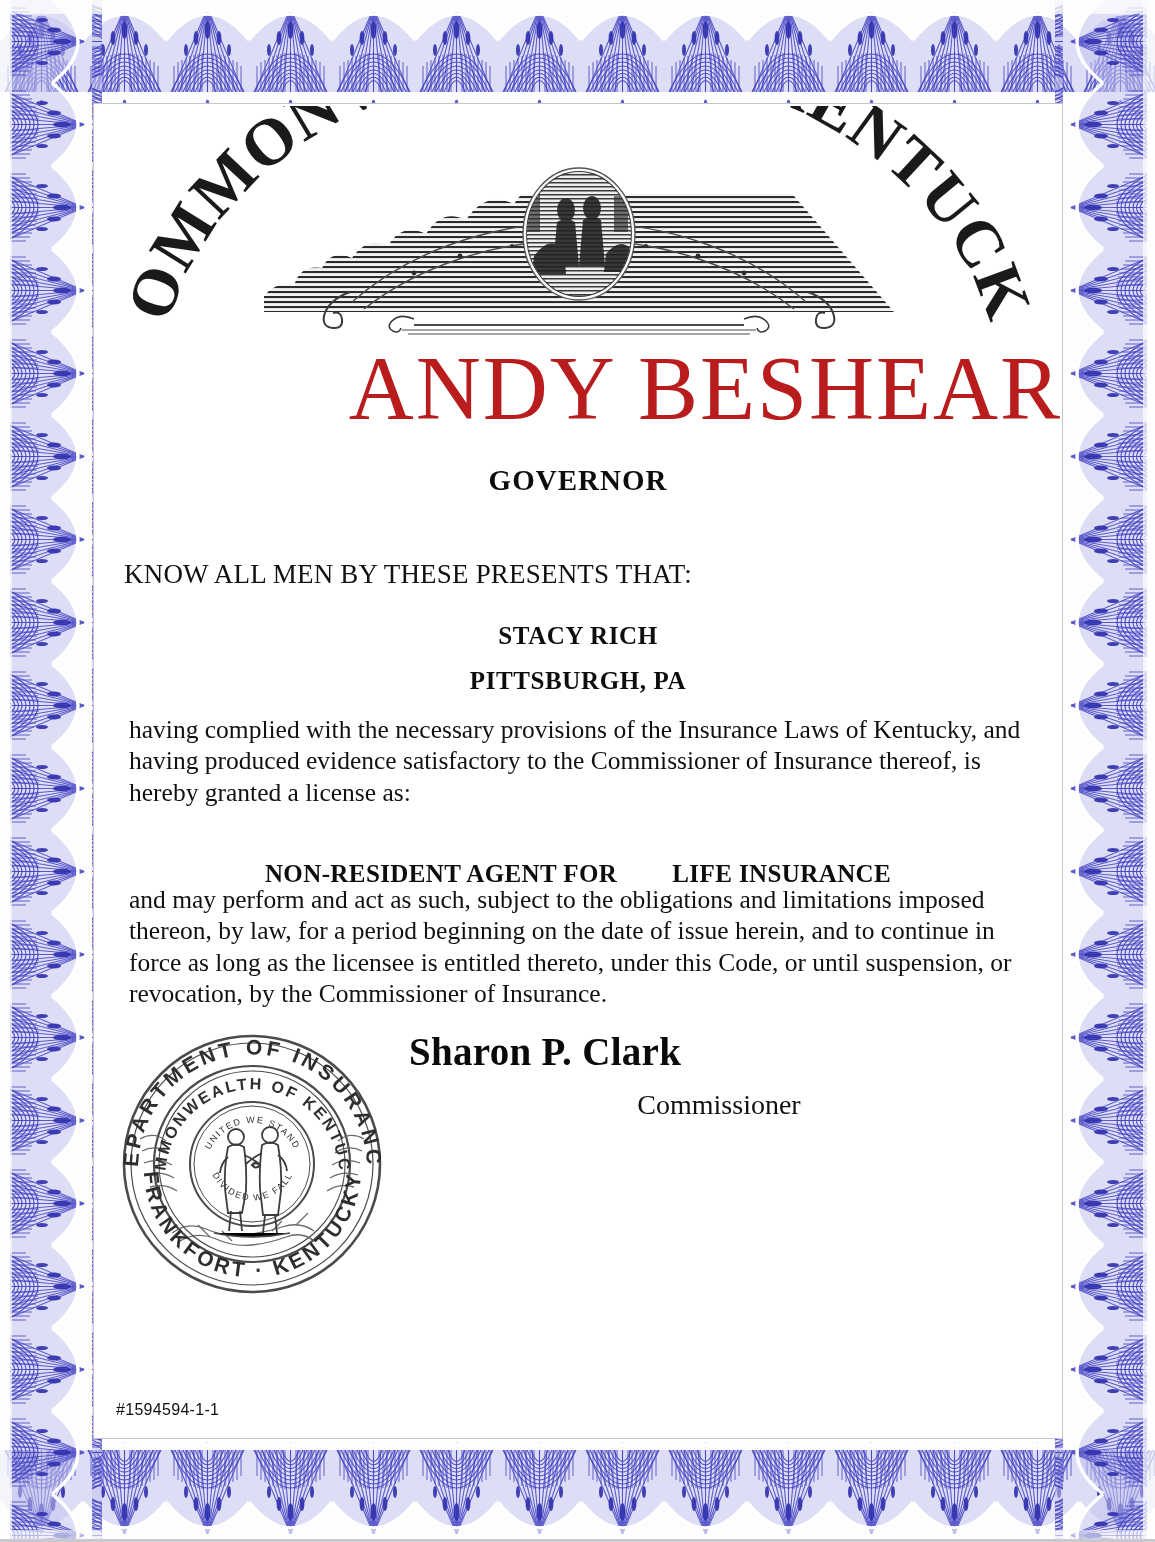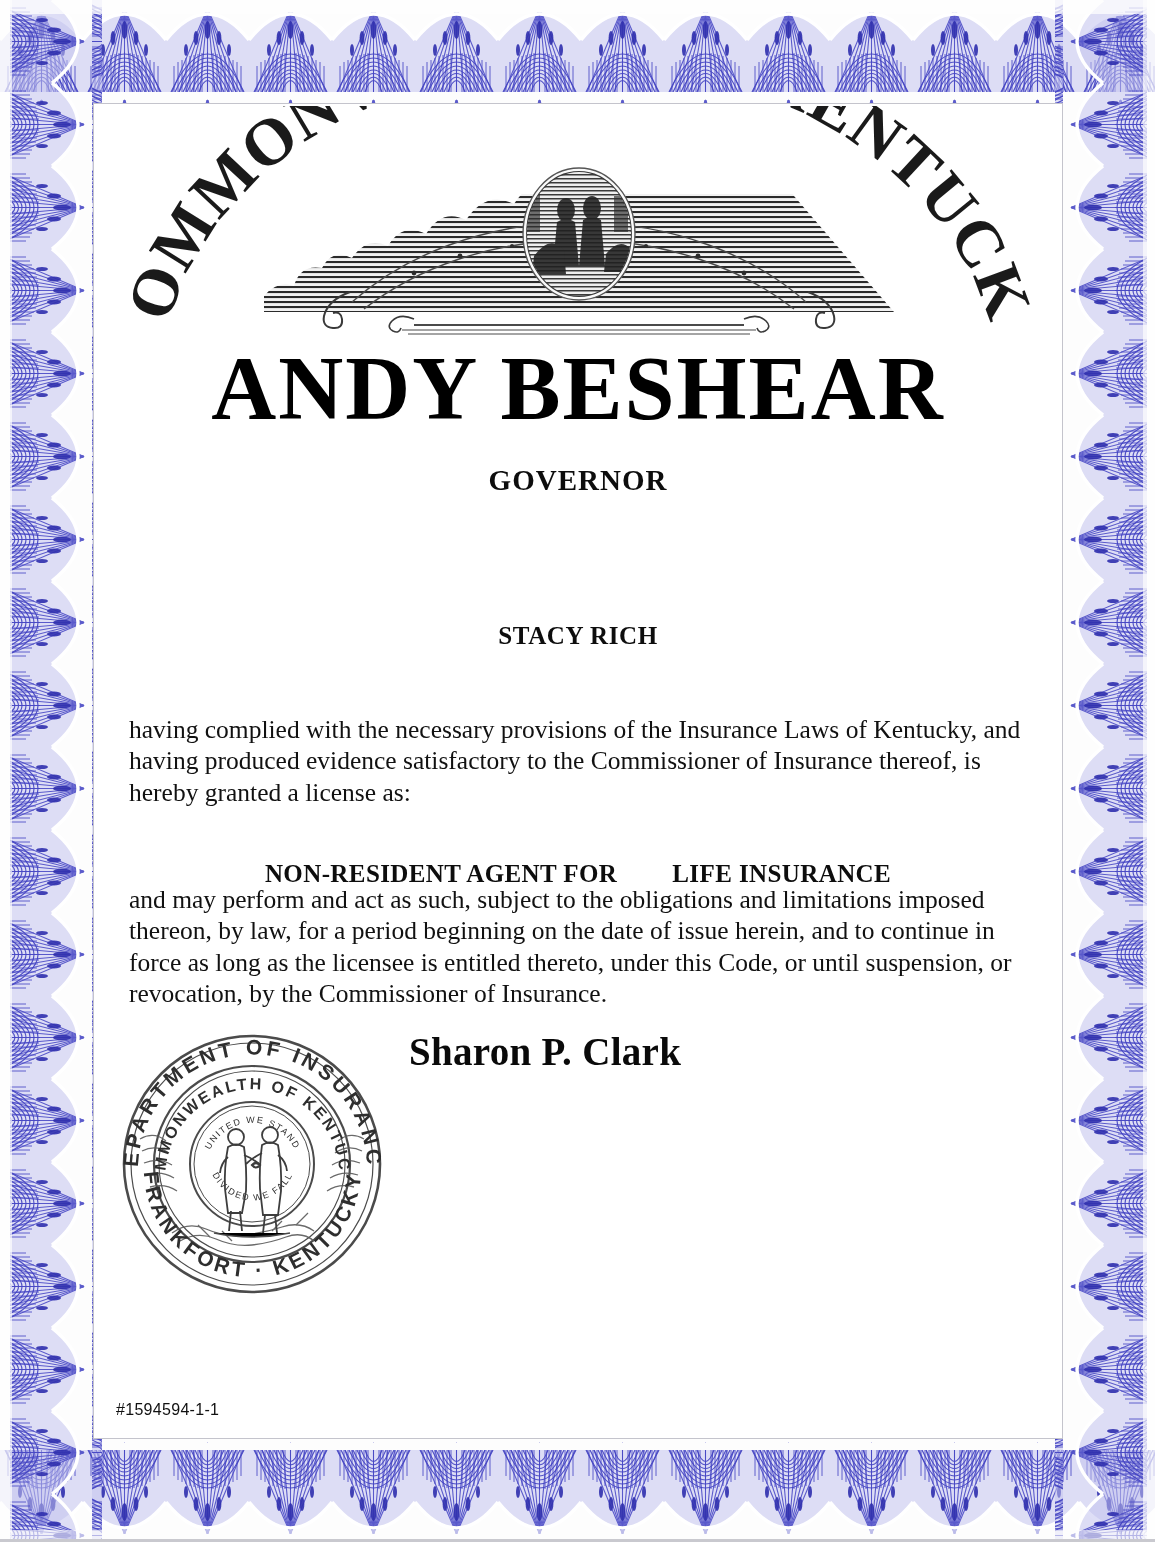--- a/index.html
+++ b/index.html
@@ -63,26 +63,26 @@
     letter-spacing: 1px;
     fill: #1a1a1a;
   }
 
   
   #gov-name {
     position: absolute;
     left: 0;
     top: 240px;
     width: 968px;
-    text-align: center;
+    text-align: right;
     font-size: 90px;
     line-height: 1;
     letter-spacing: 2px;
-    font-weight: 700;
-    color: #000000;
+    font-weight: 400;
+    color: #b91c1c;
     font-family: "Liberation Serif", "DejaVu Serif", serif;
   }
   #gov-title {
     position: absolute;
     left: 0;
     top: 360px;
     width: 968px;
     text-align: center;
     font-size: 29px;
     font-weight: bold;
@@ -387,21 +387,23 @@
 
         <text class="arch-text">
           <textPath href="#arc-path" startOffset="50%" text-anchor="middle">COMMONWEALTH OF KENTUCKY</textPath>
         </text>
       </svg>
     </div>
 
     <div id="gov-name">ANDY BESHEAR</div>
     <div id="gov-title">GOVERNOR</div>
 
+    <div class="preamble">KNOW ALL MEN BY THESE PRESENTS THAT:</div>
     <div class="recipient" id="recipient-name">STACY RICH</div>
+    <div class="recipient" id="recipient-loc">PITTSBURGH, PA</div>
 
     <div class="para" id="para-1">having complied with the necessary provisions of the Insurance Laws of Kentucky, and having produced evidence satisfactory to the Commissioner of Insurance thereof, is hereby granted a license as:</div>
 
     <div id="license-line">
       <span class="lic-type">NON-RESIDENT AGENT FOR</span><span class="lic-gap"></span><span class="lic-type">LIFE INSURANCE</span>
     </div>
 
     <div class="para" id="para-2">and may perform and act as such, subject to the obligations and limitations imposed thereon, by law, for a period beginning on the date of issue herein, and to continue in force as long as the licensee is entitled thereto, under this Code, or until suspension, or revocation, by the Commissioner of Insurance.</div>
 
     <div id="seal">
@@ -468,18 +470,19 @@
 
           <path d="M142 146 q4 -4 8 0 q-4 5 -8 0 z" stroke-width="2.2"></path>
         </g>
         <g stroke="#4a4a4a" stroke-width="1.4">
           <path d="M104 214 q38 8 76 0"></path>
         </g>
       </svg>
     </div>
 
     <div id="commissioner-name">Sharon P. Clark</div>
+    <div id="commissioner-role">Commissioner</div>
 
 
     <div id="doc-number">#1594594-1-1</div>
 
   </div>
 </div>
 
 </body></html>

